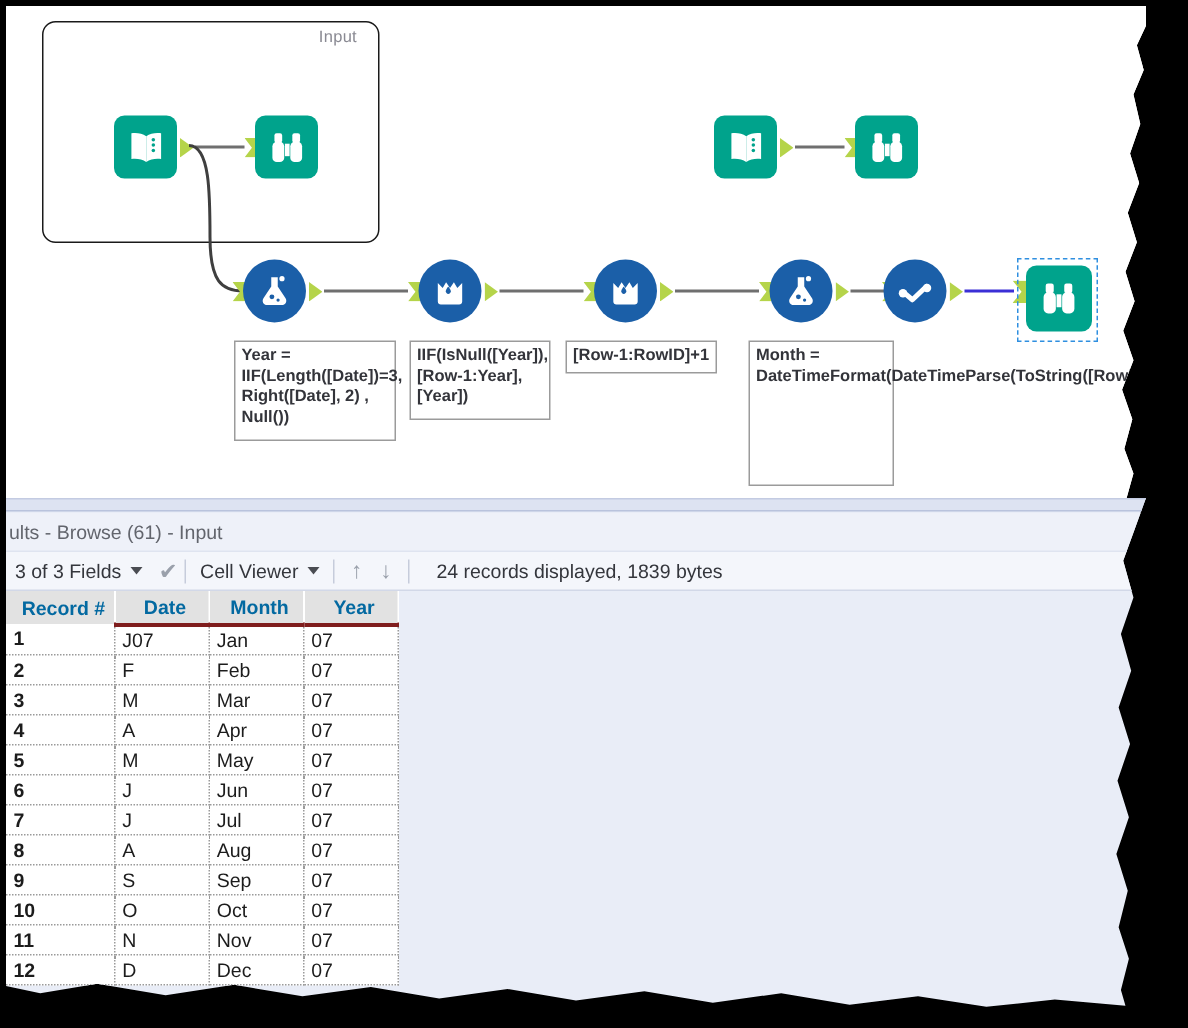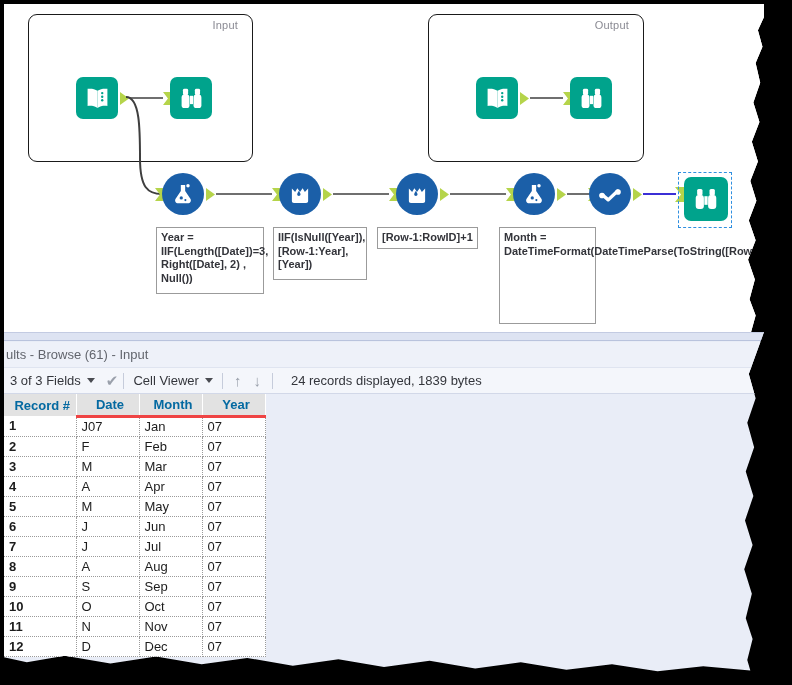--- a/index.html
+++ b/index.html
@@ -220,21 +220,21 @@
   table.data th {
     background: #e2e2e2;
     font-weight: bold;
     color: #0369a1;
     text-align: center;
     border-right: 1px solid #ffffff;
     height: 22px;
   }
   th.col-record { text-align: left; padding-left: 5px; border-right: none; }
   th.fieldhead {
-    border-bottom: 3px solid #ef4444;
+    border-bottom: 3px solid #7f1d1d;
     position: relative;
   }
   table.data td {
     background: #ffffff;
     color: #1c1c1c;
     border-right: 1px dotted #9a9a9a;
     border-bottom: 1px dotted #9a9a9a;
   }
   td.rec {
     background: #e2e2e2;
@@ -248,23 +248,20 @@
 
 <div id="app">
 
   <div class="paper" id="canvas-sheet">
     <div id="canvas">
 
       <div class="tool-container" style="left:24px; top:10px; width:225px; height:148px;">
         <div class="tool-container-title">Input</div>
       </div>
 
-      <div class="tool-container" style="left:424px; top:10px; width:216px; height:148px;">
-        <div class="tool-container-title">Output</div>
-      </div>
 
       <div class="tool-teal" style="left:72px; top:73px;">
         <span>
           <svg width="27" height="27" viewBox="0 0 24 24">
             <path d="M12 5.2 C9.6 3.4 6.2 3.0 3.2 3.4 L3.2 18.6 C6.2 18.2 9.6 18.6 12 20.4 Z" fill="#fff"></path>
             <path d="M12 5.2 C14.4 3.4 17.8 3.0 20.8 3.4 L20.8 18.6 C17.8 18.2 14.4 18.6 12 20.4 Z" fill="#fff"></path>
             <circle cx="16.2" cy="7.2" r="1.05" fill="#00a38c"></circle>
             <circle cx="16.2" cy="10.4" r="1.05" fill="#00a38c"></circle>
             <circle cx="16.2" cy="13.6" r="1.05" fill="#00a38c"></circle>
           </svg>

